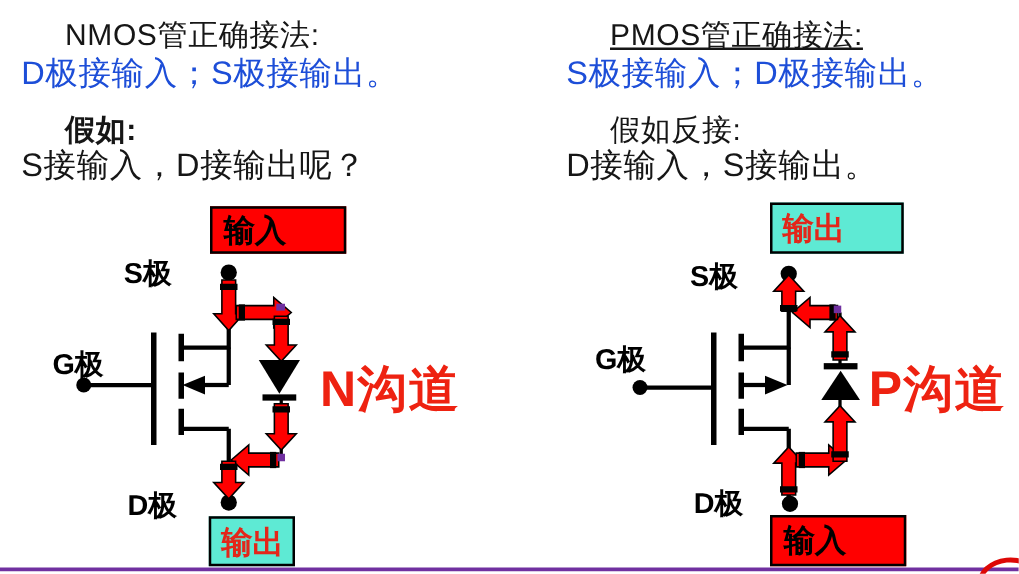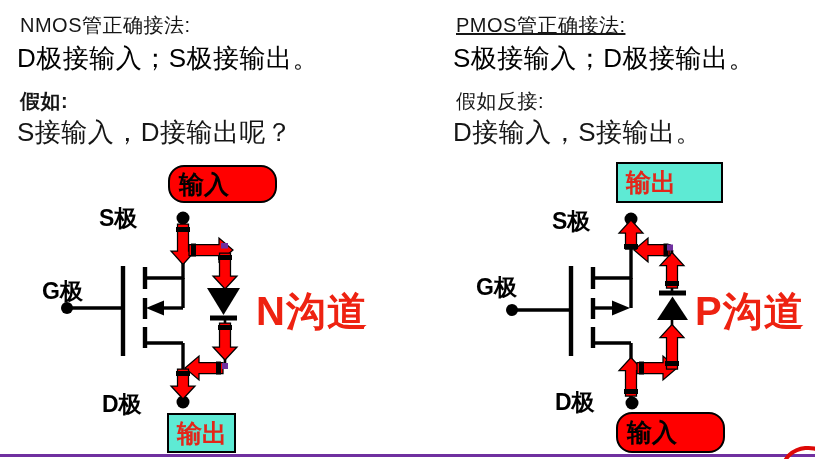--- a/index.html
+++ b/index.html
@@ -3,30 +3,30 @@
 <meta charset="utf-8">
 <style>
   html,body{margin:0;padding:0;}
   body{
     width:815px;height:459px;position:relative;overflow:hidden;
     background:#ffffff;
     font-family:"Liberation Sans","DejaVu Sans",sans-serif;
   }
   .abs{position:absolute;}
   .txt-black{color:#161616;}
-  .txt-red{color:#000000;}
-  .heading{font-size:20px;letter-spacing:0.5px;}
+  .txt-red{color:#1d4ed8;}
+  .heading{font-size:24px;letter-spacing:0.5px;margin-left:32px;}
   .bigline{font-size:26px;letter-spacing:0.5px;}
   .pin-label{font-size:23px;font-weight:bold;color:#000;}
   .channel-label{font-size:40px;font-weight:bold;color:#ee2211;letter-spacing:1px;}
   .io-box{
     box-sizing:border-box;border:2.2px solid #000;
     font-weight:bold;font-size:25px;display:flex;align-items:center;
   }
-  .io-red{background:#ff0000;color:#000;border-radius:16px;}
+  .io-red{background:#ff0000;color:#000;}
   .io-white{background:#5eead4;color:#e3261a;}
   .divider{left:0;top:454px;width:815px;height:2.6px;background:#7030a0;}
   .page-marker{
     left:782px;top:446px;width:42px;height:30px;
     border:4px solid #dd0806;border-radius:50%;
     transform:rotate(-6deg);background:transparent;
   }
   svg{position:absolute;left:0;top:0;}
   .wire{stroke:#000;stroke-width:3.4;fill:none;}
   .plate{stroke:#000;stroke-width:4.4;fill:none;}

